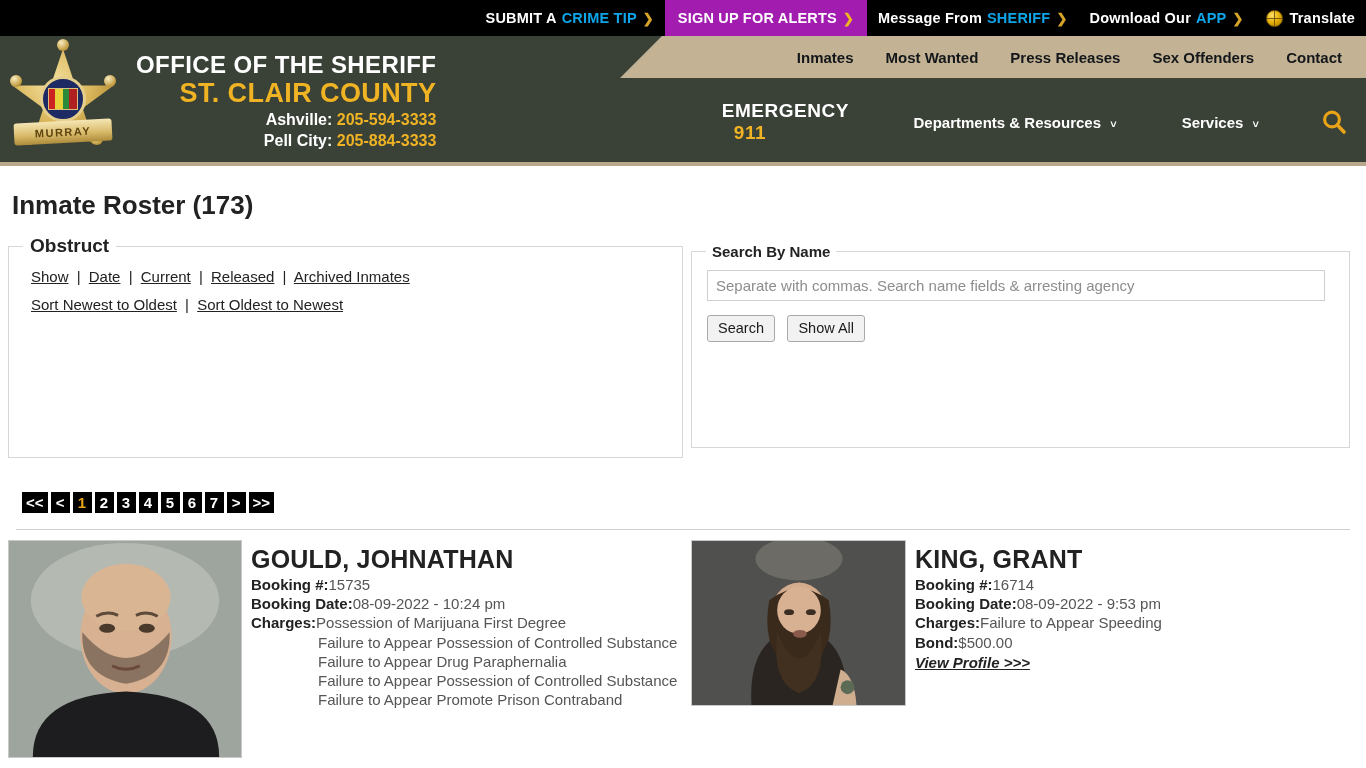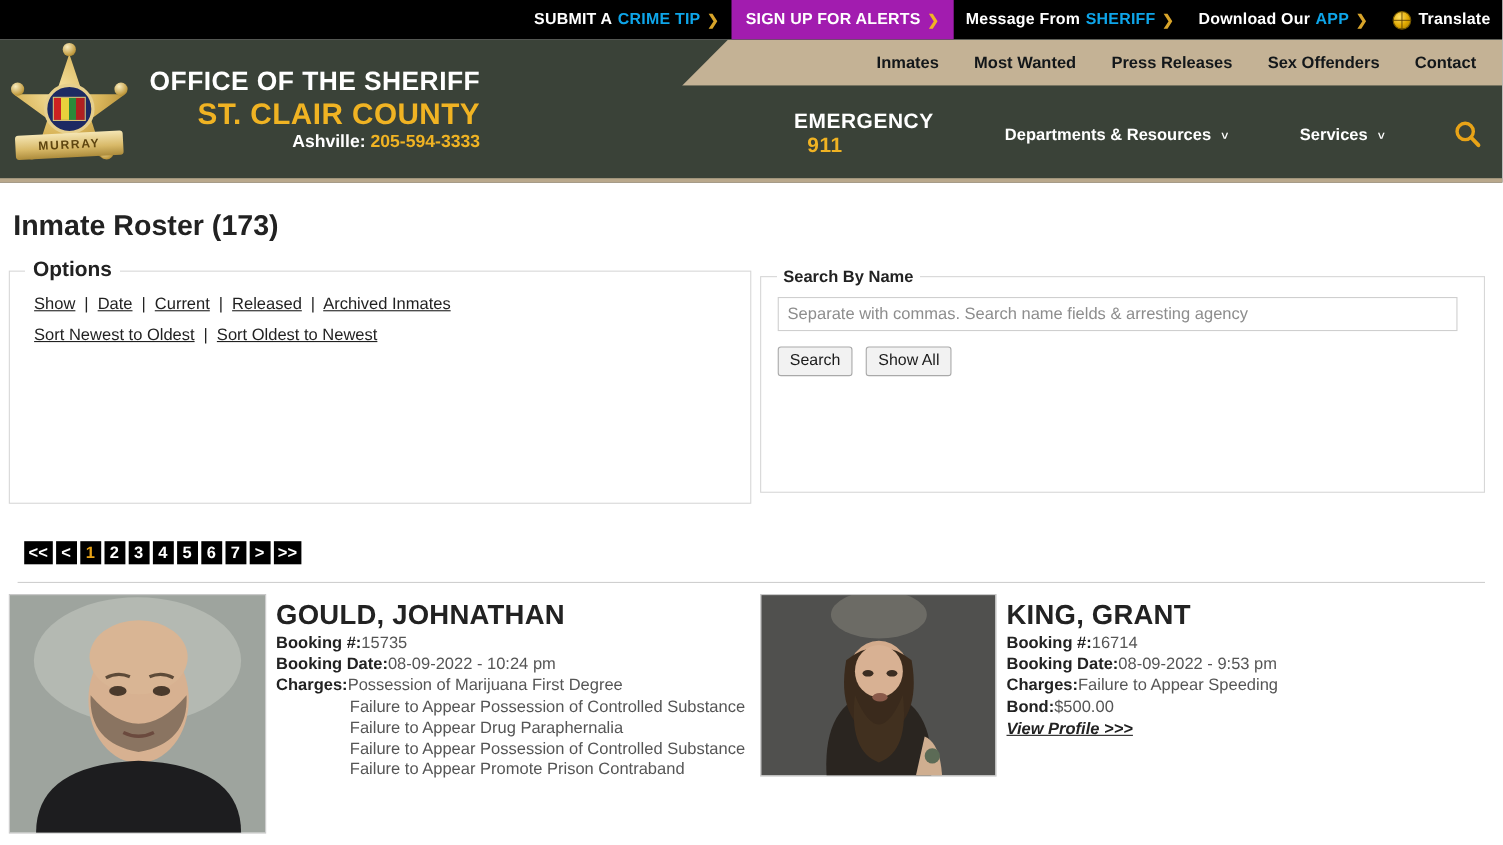--- a/index.html
+++ b/index.html
@@ -327,20 +327,24 @@
       <div class="badge-ribbon">MURRAY</div>
     </div>
 
     <div class="brandtext">
       <div class="line1">OFFICE OF THE SHERIFF</div>
       <div class="line2">ST. CLAIR COUNTY</div>
       <div class="phone">
         <span>Ashville:</span>
         <span class="num">205-594-3333</span>
       </div>
+      <div class="phone">
+        <span>Pell City:</span>
+        <span class="num">205-884-3333</span>
+      </div>
     </div>
 
   </div>
 
   <div class="headerRight">
     <div class="emergency">
       <span>EMERGENCY</span>
       <span class="num">911</span>
     </div>
     <a href="#" class="hdr-link">
@@ -360,21 +364,21 @@
   </div>
 </div>
 
 <div class="page">
 
   <h1 class="page-title">Inmate Roster (173)</h1>
 
   <div class="panels">
 
     <fieldset class="panel options-panel">
-      <legend class="opt-legend">Options</legend>
+      <legend class="opt-legend">Obstruct</legend>
       <div class="optlinks">
         <a href="#">Show</a>
         <span class="sep">|</span>
         <a href="#">Date</a>
         <span class="sep">|</span>
         <a href="#">Current</a>
         <span class="sep">|</span>
         <a href="#">Released</a>
         <span class="sep">|</span>
         <a href="#">Archived Inmates</a>

